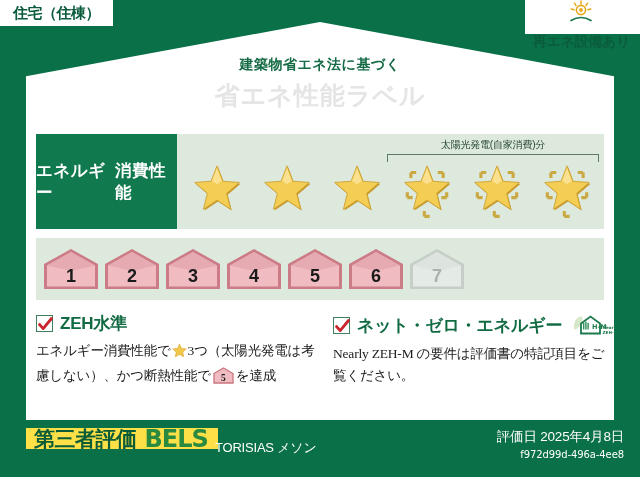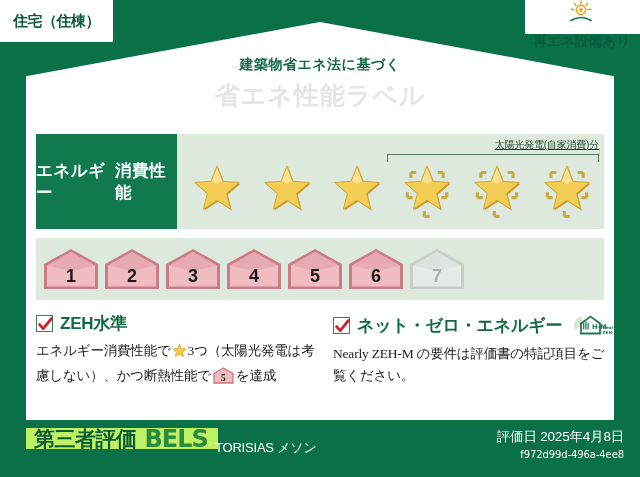--- a/index.html
+++ b/index.html
@@ -29,21 +29,21 @@
     background: #ffffff;
     clip-path: polygon(0% 13.6%, 50% 0%, 100% 13.6%, 100% 100%, 0% 100%);
   }
 
   
   #tag-housing {
     position: absolute;
     left: 0px;
     top: 0px;
     width: 113px;
-    height: 42px;
+    height: 26px;
     background: #ffffff;
     display: flex;
     align-items: center;
     justify-content: center;
     z-index: 6;
   }
   #tag-housing .txt {
     color: #0a5c3c;
     font-size: 15px;
     font-weight: bold;
@@ -159,24 +159,23 @@
     position: absolute;
     right: 6px;
     top: 4px;
     width: 212px;
     z-index: 4;
     pointer-events: none;
   }
   #solar-bracket .cap {
     color: #1d3f2a;
     font-size: 10px;
-    text-align: right;
+    text-align: center;
     white-space: nowrap;
     letter-spacing: -0.2px;
-    text-decoration: underline;
   }
   #solar-bracket .brk {
     margin-top: 2px;
     height: 7px;
     border-left: 1.5px solid #5c7a63;
     border-right: 1.5px solid #5c7a63;
     border-top: 1.5px solid #5c7a63;
   }
 
   
@@ -280,21 +279,21 @@
     bottom: 0;
     width: 640px;
     height: 57px;
     z-index: 6;
   }
   #bels-plate {
     position: absolute;
     left: 26px;
     top: 8px;
     height: 21px;
-    background: #bef264;
+    background: #fde047;
     display: flex;
     align-items: center;
     padding: 0 10px 0 8px;
     gap: 8px;
   }
   #bels-plate .jp {
     color: #0b5c39;
     font-size: 21px;
     font-weight: bold;
     letter-spacing: -0.5px;

